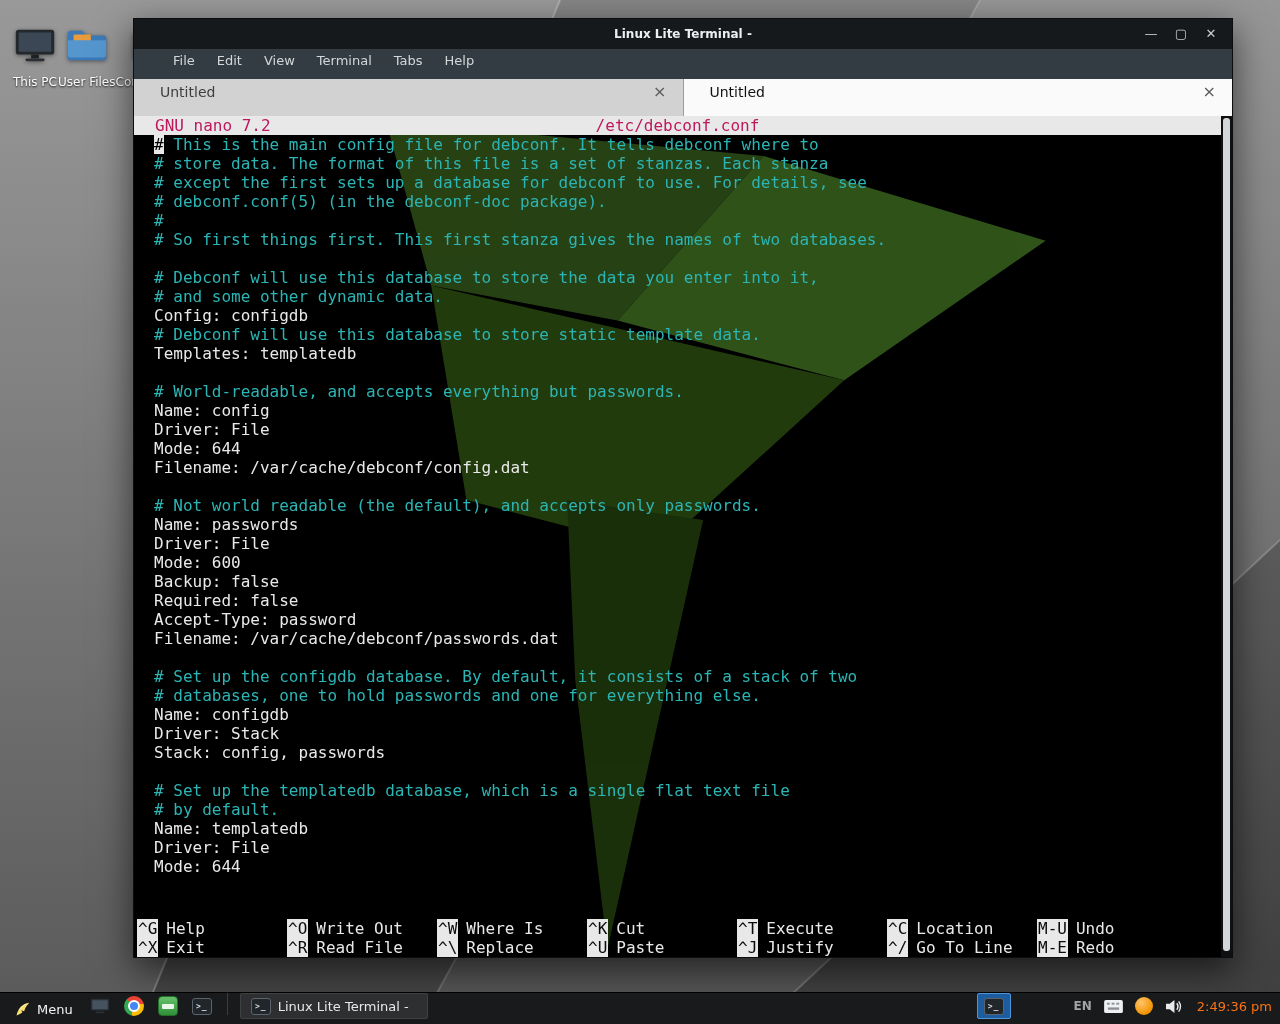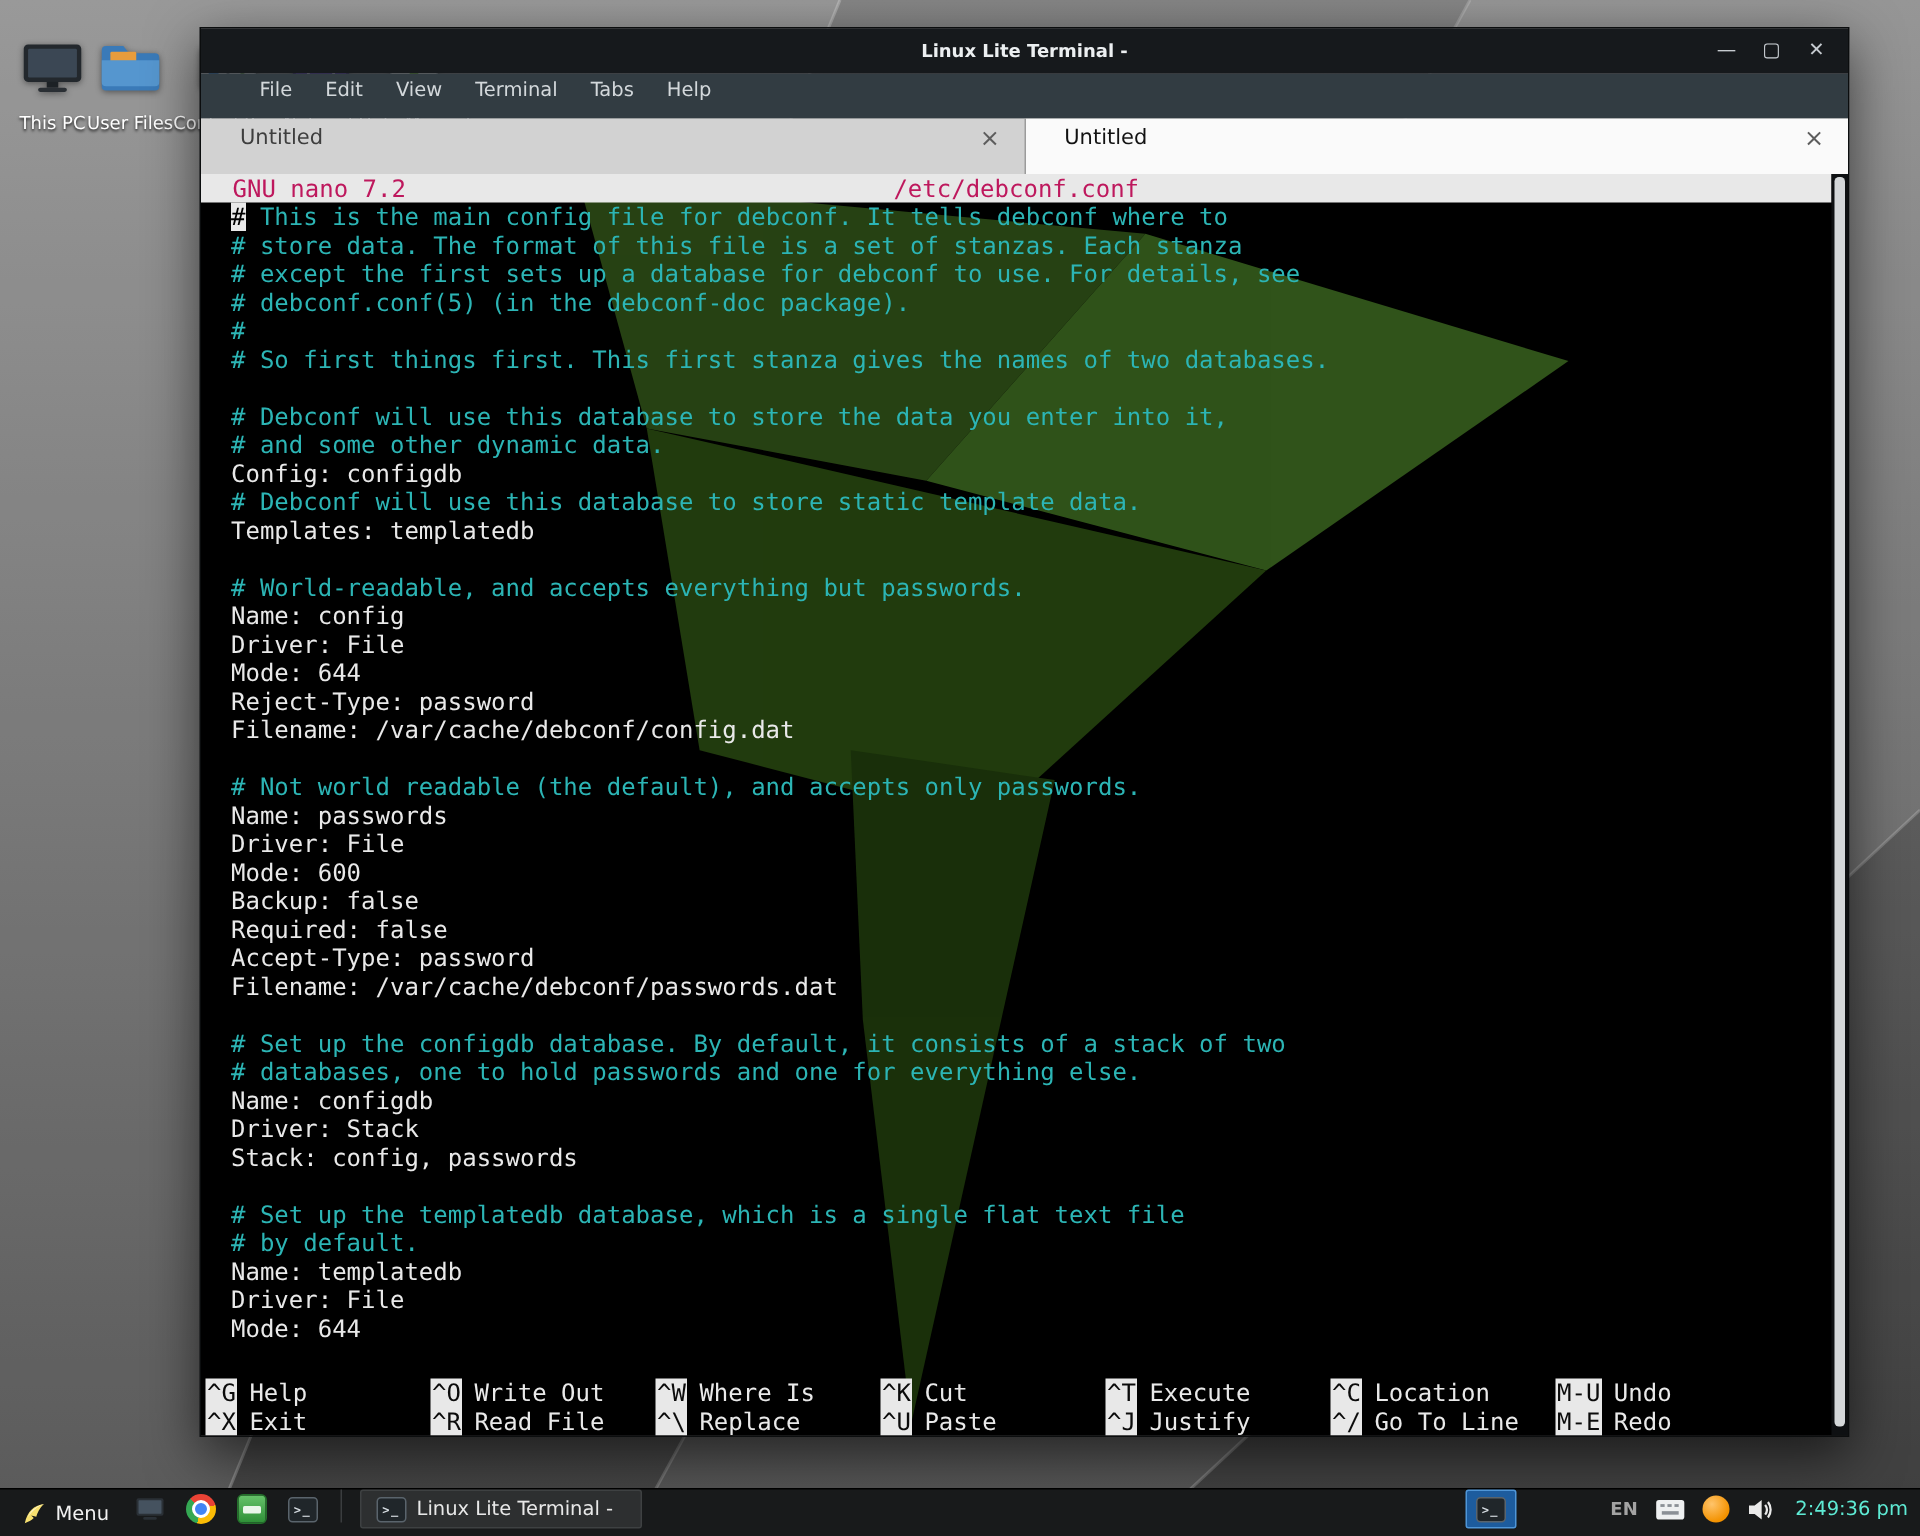--- a/index.html
+++ b/index.html
@@ -62,21 +62,21 @@
   .term-glyph{display:inline-flex;width:20px;height:17px;background:#20262a;border:1px solid #5a646c;border-radius:3px;
               color:#d6dde2;font:bold 8px "DejaVu Sans Mono",monospace;align-items:center;justify-content:center;letter-spacing:1px}
   .tb-sep{width:1px;height:22px;background:#3a3d3f;margin:0 4px}
   .task-btn{display:flex;align-items:center;gap:7px;height:26px;padding:0 10px;background:#2d2f30;border:1px solid #3e4142;
             border-radius:2px;color:#e8e8e8;font-size:13px;min-width:188px}
   .tb-right{margin-left:auto;display:flex;align-items:center;gap:11px}
   .tray-active{width:34px;height:26px;background:var(--tray-highlight,#1d5c9e);border:1px solid #4f96d8;border-radius:2px;
                display:flex;align-items:center;justify-content:center;margin-right:52px}
   .lang{color:#a3a3a3;font-size:12px;font-weight:bold}
   .orange-dot{width:18px;height:18px;border-radius:50%;background:radial-gradient(circle at 35% 32%,#ffc46b,var(--update-orange,#f39200) 70%)}
-  .clock{color:#5eead4;font-size:13px;margin-left:3px}
+  .clock{color:#f97316;font-size:13px;margin-left:3px}
 </style>
 </head>
 <body>
 
 <div class="desktop">
 
   <svg class="wallpaper" viewBox="0 0 1280 1024" preserveAspectRatio="none">
     <defs>
       <linearGradient id="wg" x1="0" y1="0" x2="0" y2="1">
         <stop offset="0" stop-color="#8e8e8e"></stop>
@@ -194,21 +194,20 @@
             <div class="tline comment"># Debconf will use this database to store the data you enter into it,</div>
             <div class="tline comment"># and some other dynamic data.</div>
             <div class="tline plain">Config: configdb</div>
             <div class="tline comment"># Debconf will use this database to store static template data.</div>
             <div class="tline plain">Templates: templatedb</div>
             <div class="tline blank">&nbsp;</div>
             <div class="tline comment"># World-readable, and accepts everything but passwords.</div>
             <div class="tline plain">Name: config</div>
             <div class="tline plain">Driver: File</div>
             <div class="tline plain">Mode: 644</div>
-            <div class="tline plain">Reject-Type: password</div>
             <div class="tline plain">Filename: /var/cache/debconf/config.dat</div>
             <div class="tline blank">&nbsp;</div>
             <div class="tline comment"># Not world readable (the default), and accepts only passwords.</div>
             <div class="tline plain">Name: passwords</div>
             <div class="tline plain">Driver: File</div>
             <div class="tline plain">Mode: 600</div>
             <div class="tline plain">Backup: false</div>
             <div class="tline plain">Required: false</div>
             <div class="tline plain">Accept-Type: password</div>
             <div class="tline plain">Filename: /var/cache/debconf/passwords.dat</div>

